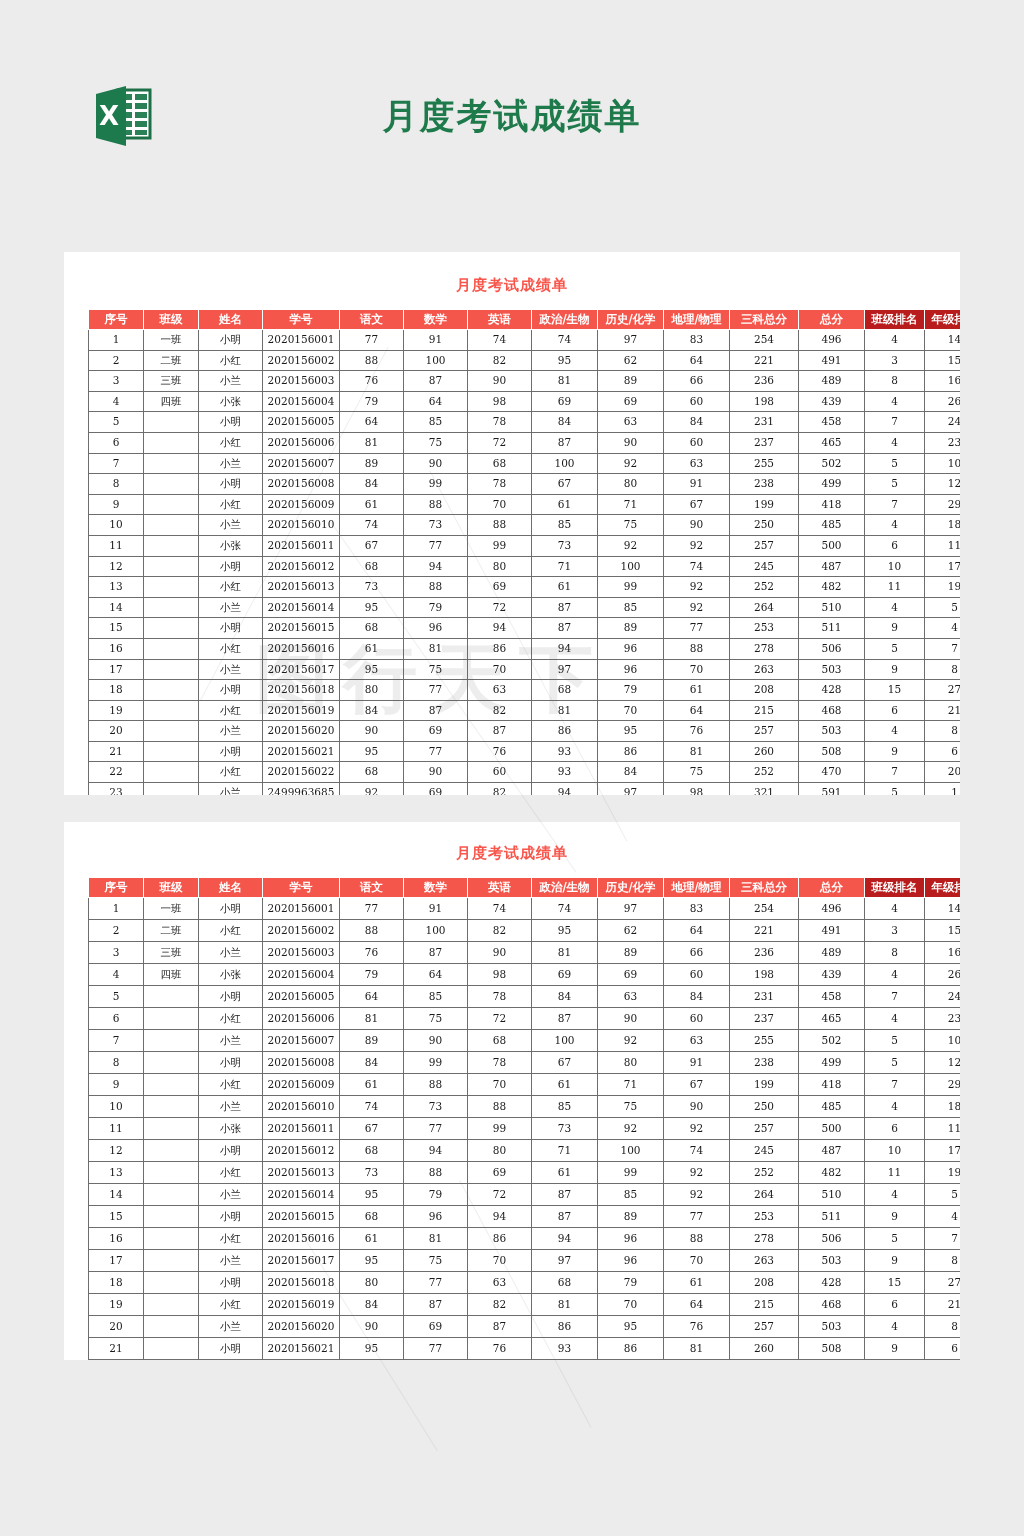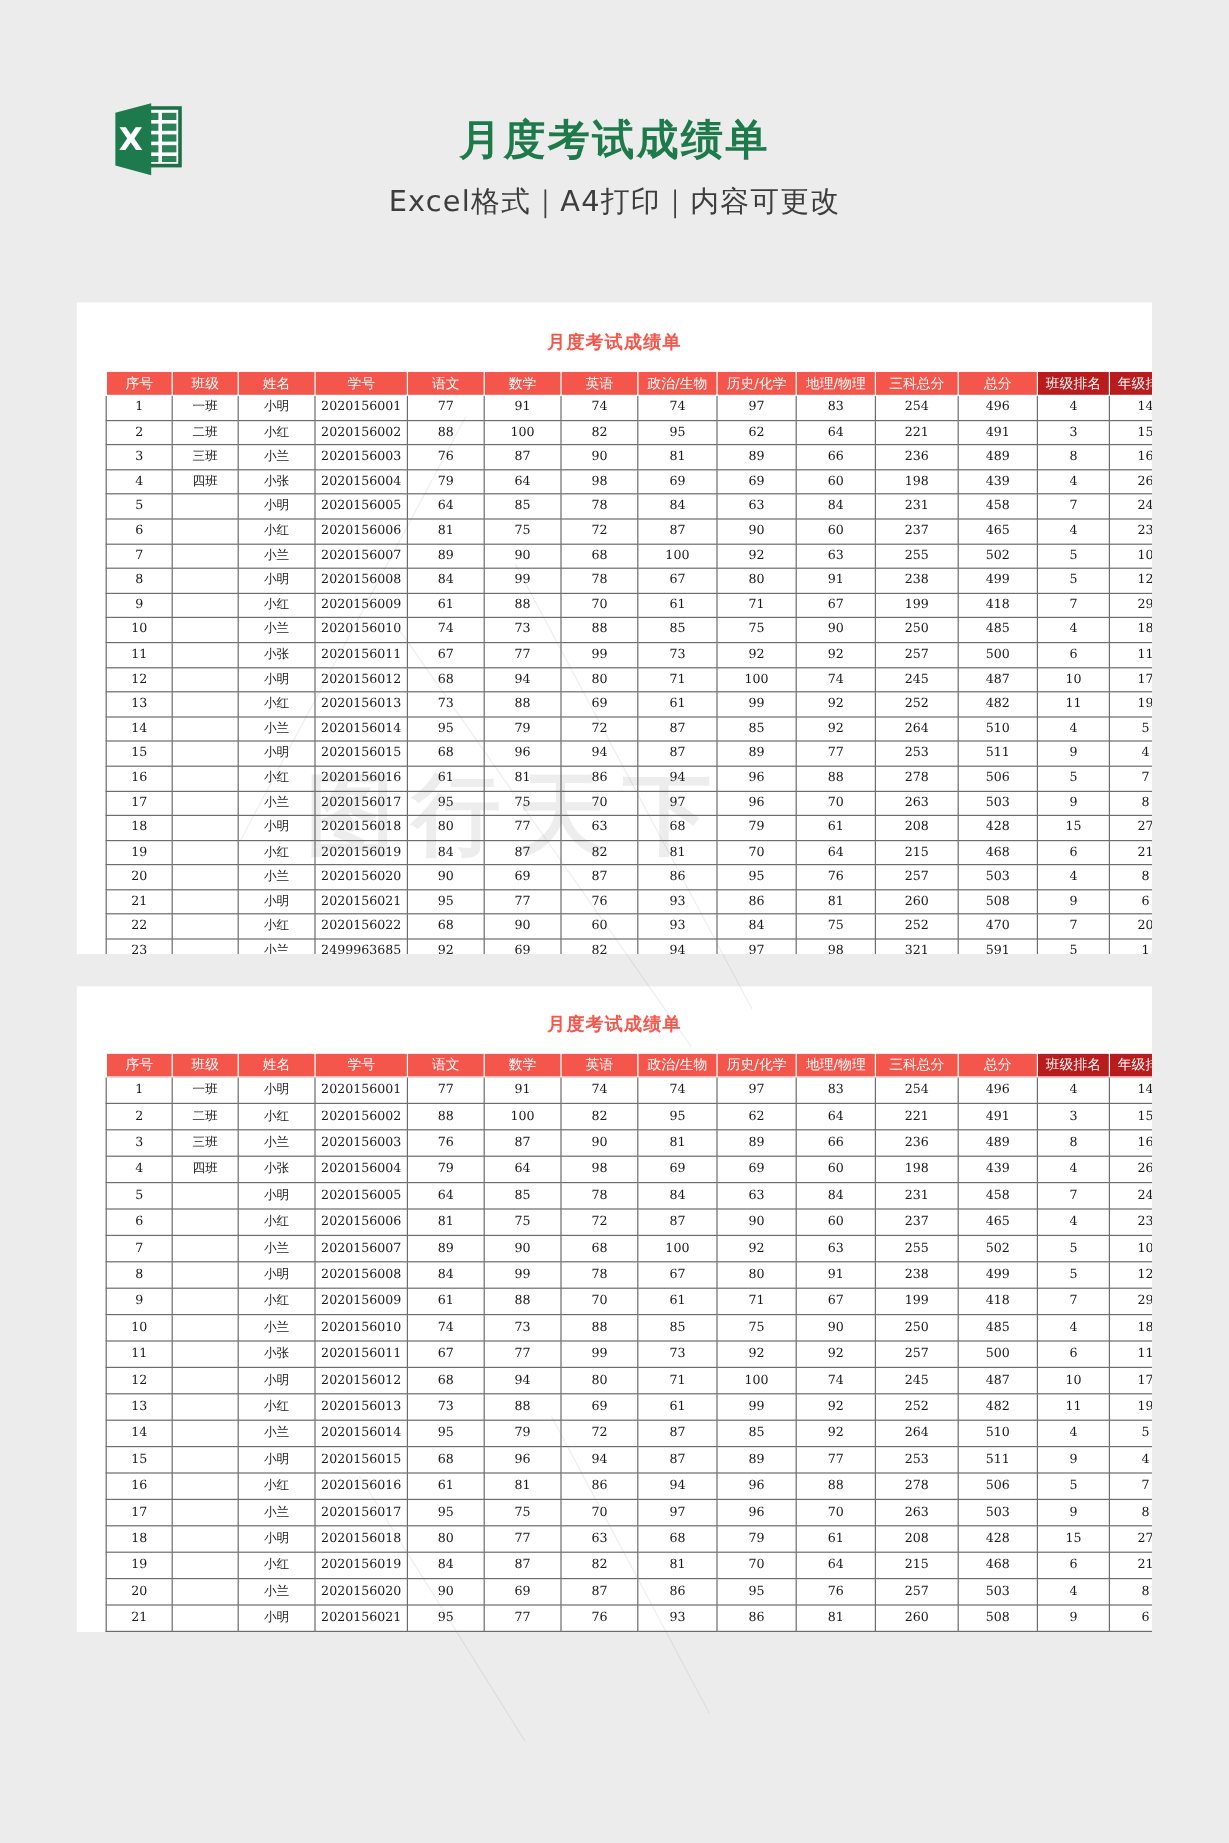--- a/index.html
+++ b/index.html
@@ -82,21 +82,21 @@
     border-collapse: collapse;
     width: 848px;
     table-layout: fixed;
     font-family: "DejaVu Serif", "Liberation Serif", serif;
   }
 
   table.grades th {
     background: #f4564c;
     color: #ffffff;
     font-size: 11.5px;
-    font-weight: normal;
+    font-weight: bold;
     text-align: center;
     border: 1px solid #ffffff;
     height: 19px;
     line-height: 19px;
     padding: 0 1px;
     white-space: nowrap;
     font-family: "DejaVu Sans", "Liberation Sans", sans-serif;
   }
   table.grades th.rank {
     background: #b91c1c;
@@ -174,21 +174,20 @@
         <rect x="25" y="46" width="11" height="5"></rect>
         <rect x="39" y="46" width="12" height="5"></rect>
       </g>
 
       <path d="M0 10 L30 2 L30 62 L0 54 Z" fill="#1d7a4d"></path>
       <text x="13" y="41" font-family="DejaVu Sans, sans-serif" font-size="26" font-weight="bold" fill="#ffffff" text-anchor="middle">X</text>
     </svg>
   </div>
 
   <div class="banner-title">月度考试成绩单</div>
-  <div class="banner-sub">Excel格式｜A4打印｜内容可更改</div>
 </div>
 
 <div class="sheet" id="sheet-1">
   <div class="sheet-title">月度考试成绩单</div>
   <div class="table-wrap">
     <table class="grades">
       <colgroup>
         <col class="c-idx">
           <col class="c-class">
           <col class="c-name">

